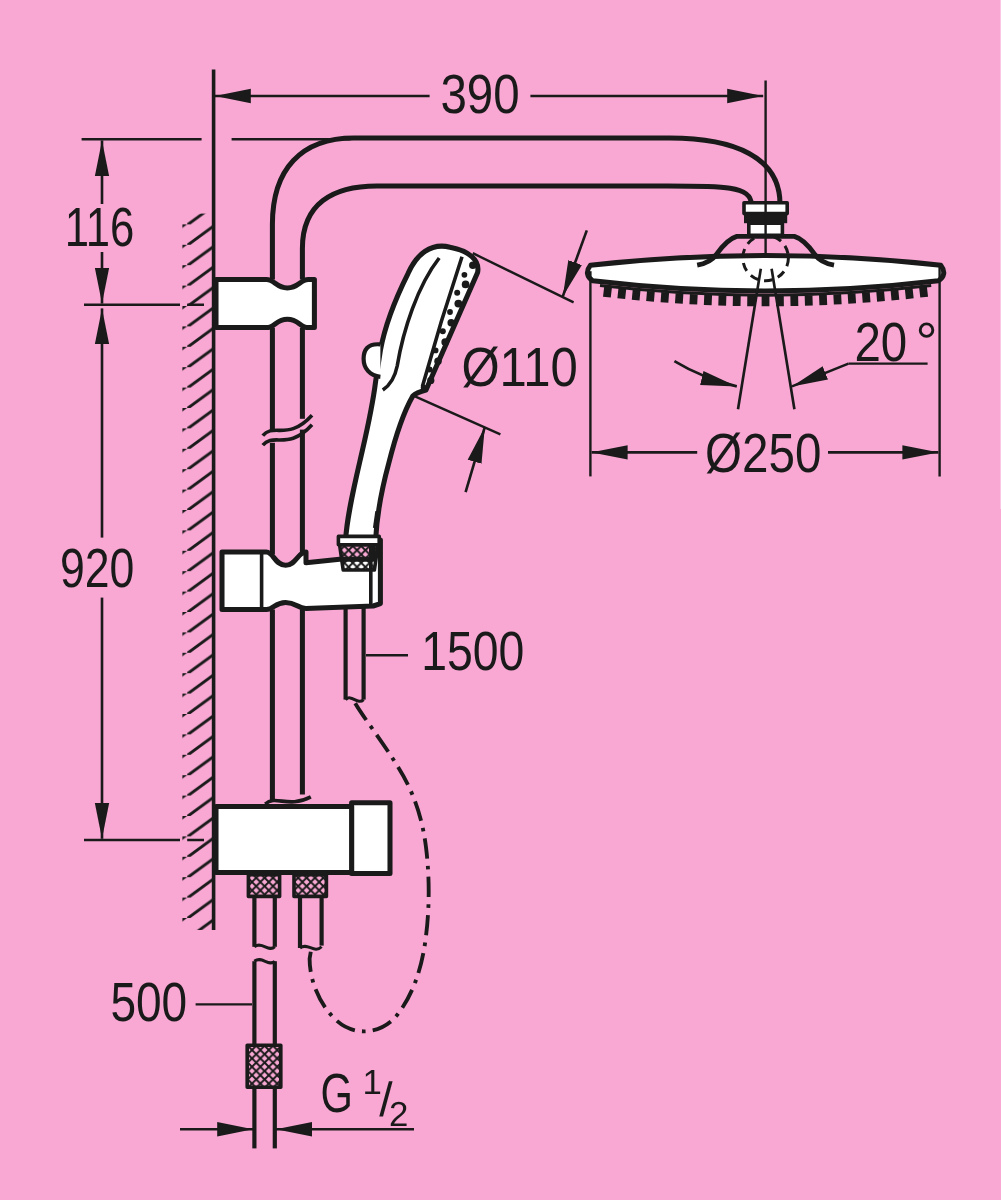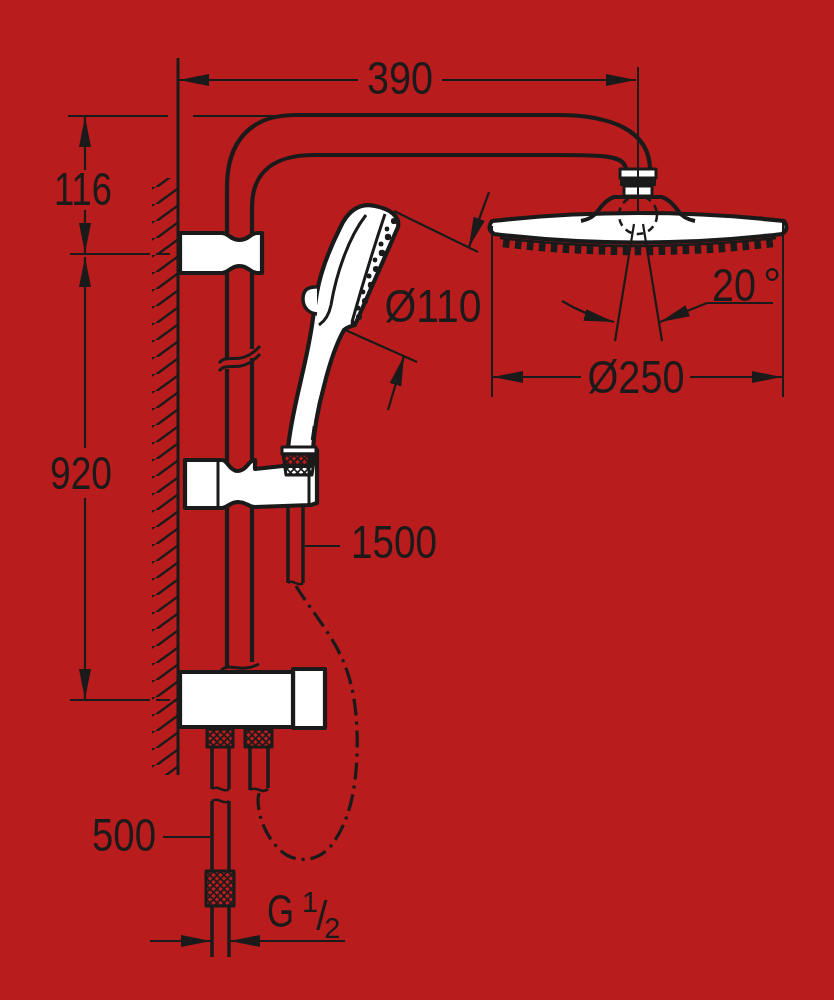--- a/index.html
+++ b/index.html
@@ -1,16 +1,16 @@
 <!DOCTYPE html>
 <html><head>
 <meta charset="utf-8">
 <style>
   html,body{margin:0;padding:0;background:#fff;}
-  #stage{position:relative;width:834px;height:1000px;background:#b91c1c;overflow:hidden;
+  #stage{position:relative;width:834px;height:1000px;background:#f9a8d4;overflow:hidden;
          font-family:"Liberation Sans", sans-serif;}
   svg{display:block;}
   text{fill:#1a1a1a;font-family:"Liberation Sans", sans-serif;font-size:46px;}
 </style>
 </head>
 <body>
 
 <div id="stage">
 <svg width="834" height="1000" viewBox="0 0 834 1000">
   <defs>

